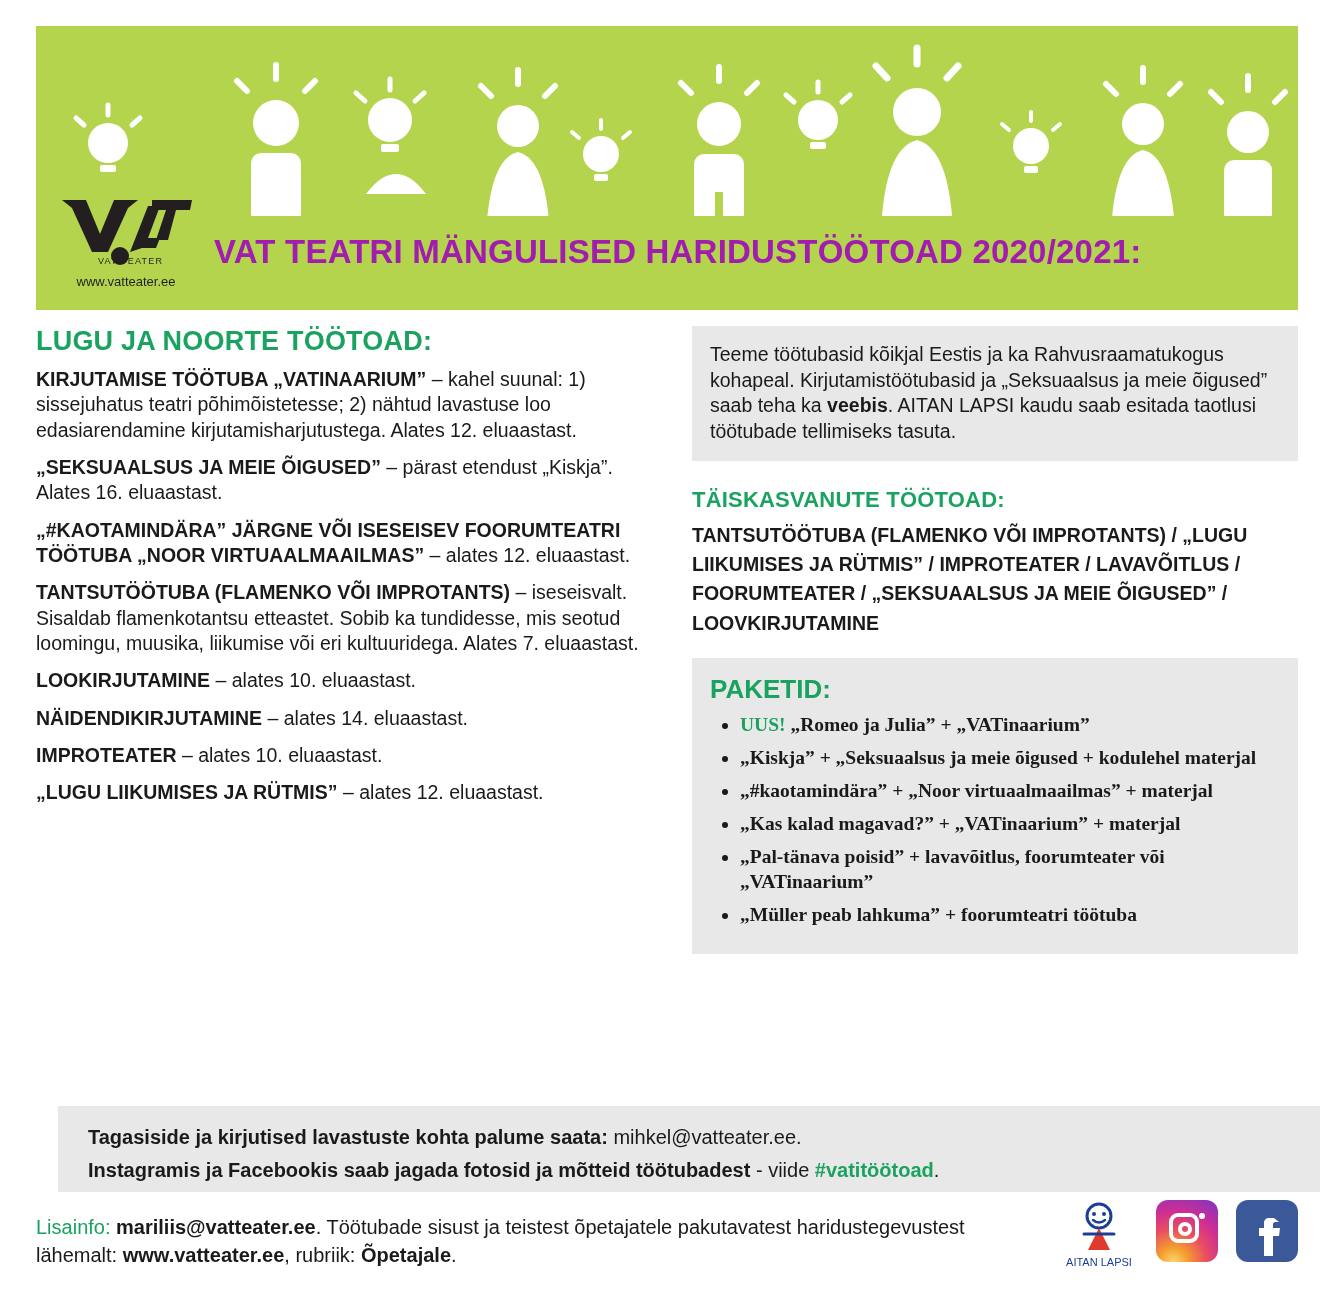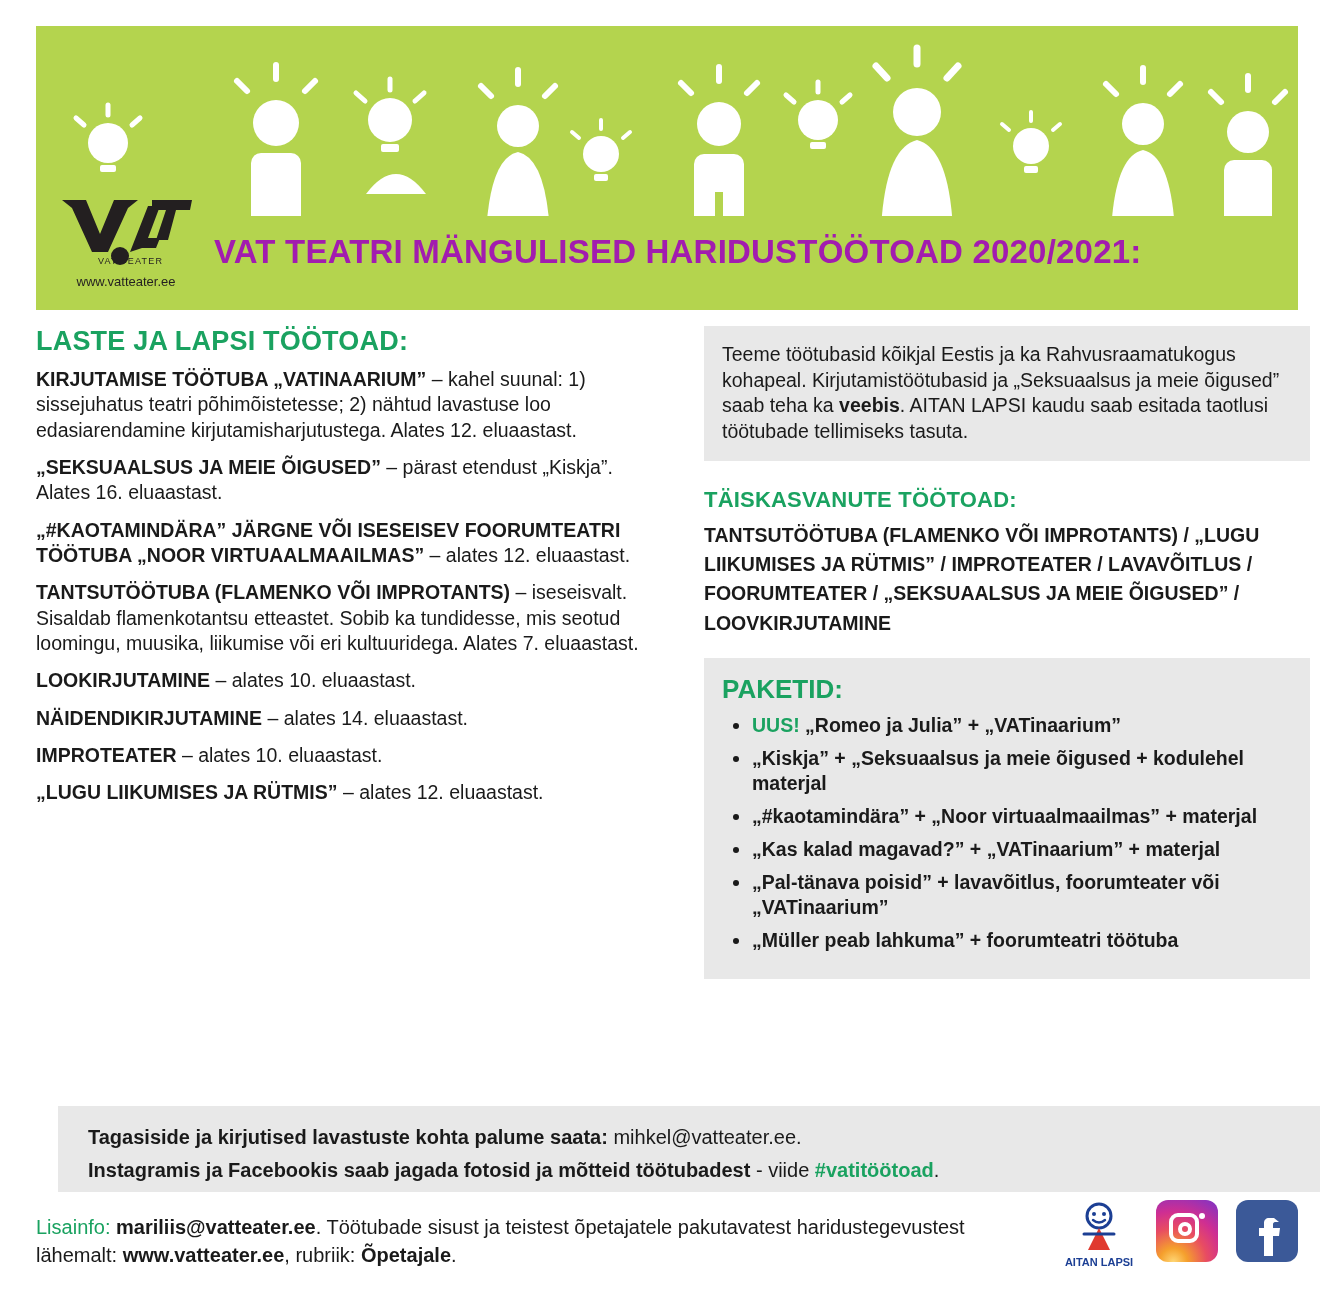--- a/index.html
+++ b/index.html
@@ -71,21 +71,20 @@
     position: absolute;
     left: 0;
     top: 0;
     width: 630px;
   }
   .col-right {
     position: absolute;
     left: 656px;
     top: 0;
     width: 606px;
-    margin-left: 12px;
   }
 
   h2.section-title {
     color: #1aa260;
     font-size: 27px;
     font-weight: bold;
     margin: 0 0 10px 0;
     letter-spacing: 0.2px;
   }
   h2.section-title.tk {
@@ -124,20 +123,21 @@
   .packages h3 {
     color: #1aa260;
     font-size: 26px;
     font-weight: bold;
     margin: 2px 0 8px 0;
   }
   .packages ul {
     margin: 0;
     padding-left: 30px;
     list-style: disc;
+    font-family: Liberation Serif, serif;
   }
   .packages li {
     font-size: 19.5px;
     font-weight: bold;
     line-height: 1.28;
     margin-bottom: 8px;
   }
   .uus {
     color: #1aa260;
   }
@@ -222,21 +222,21 @@
     border-radius: 50%;
   }
   .fb {
     background: #3b5998;
     position: relative;
   }
   .aitan {
     width: 78px;
     text-align: center;
     font-size: 11px;
-    font-weight: bold;
+    font-weight: normal;
     color: #1c3f94;
   }
 </style>
 </head>
 <body>
 
 <div class="page">
 
   <div class="header">
     <svg class="bulbs" viewBox="0 0 1262 190" preserveAspectRatio="none">
@@ -371,21 +371,21 @@
       </svg>
       <div class="logo-url">www.vatteater.ee</div>
     </div>
 
     <div class="header-title">VAT TEATRI MÄNGULISED HARIDUSTÖÖTOAD 2020/2021:</div>
   </div>
 
   <div class="columns">
 
     <div class="col-left">
-      <h2 class="section-title">LASTE JA LAPSI TÖÖTOAD:</h2>
+      <h2 class="section-title">LUGU JA NOORTE TÖÖTOAD:</h2>
       <div id="left-entries">
           <div class="entry"><b>KIRJUTAMISE TÖÖTUBA „VATINAARIUM” </b><span>– kahel suunal: 1) sissejuhatus teatri põhimõistetesse; 2) nähtud lavastuse loo edasiarendamine kirjutamisharjutustega. Alates 12. eluaastast.</span></div>
           <div class="entry"><b>„SEKSUAALSUS JA MEIE ÕIGUSED” </b><span>– pärast etendust „Kiskja”. Alates 16. eluaastast.</span></div>
           <div class="entry"><b>„#KAOTAMINDÄRA” JÄRGNE VÕI ISESEISEV FOORUMTEATRI TÖÖTUBA „NOOR VIRTUAALMAAILMAS” </b><span>– alates 12. eluaastast.</span></div>
           <div class="entry"><b>TANTSUTÖÖTUBA (FLAMENKO VÕI IMPROTANTS) </b><span>– iseseisvalt. Sisaldab flamenkotantsu etteastet. Sobib ka tundidesse, mis seotud loomingu, muusika, liikumise või eri kultuuridega. Alates 7. eluaastast.</span></div>
           <div class="entry"><b>LOOKIRJUTAMINE </b><span>– alates 10. eluaastast.</span></div>
           <div class="entry"><b>NÄIDENDIKIRJUTAMINE </b><span>– alates 14. eluaastast.</span></div>
           <div class="entry"><b>IMPROTEATER </b><span>– alates 10. eluaastast.</span></div>
           <div class="entry"><b>„LUGU LIIKUMISES JA RÜTMIS” </b><span>– alates 12. eluaastast.</span></div>
         </div>

